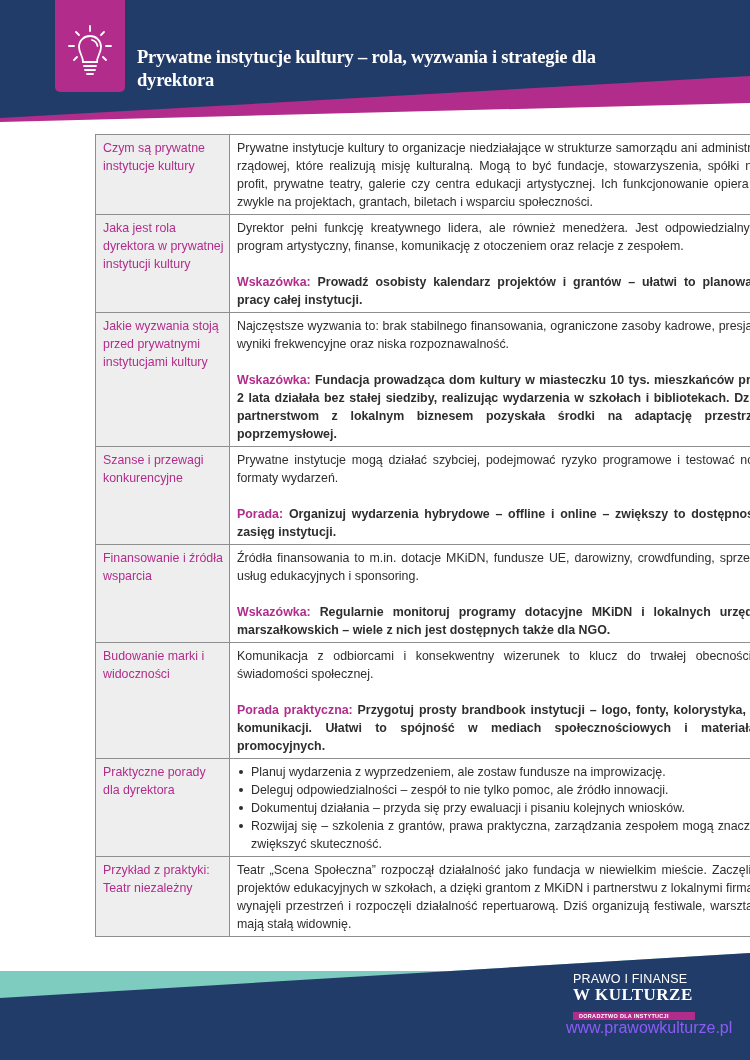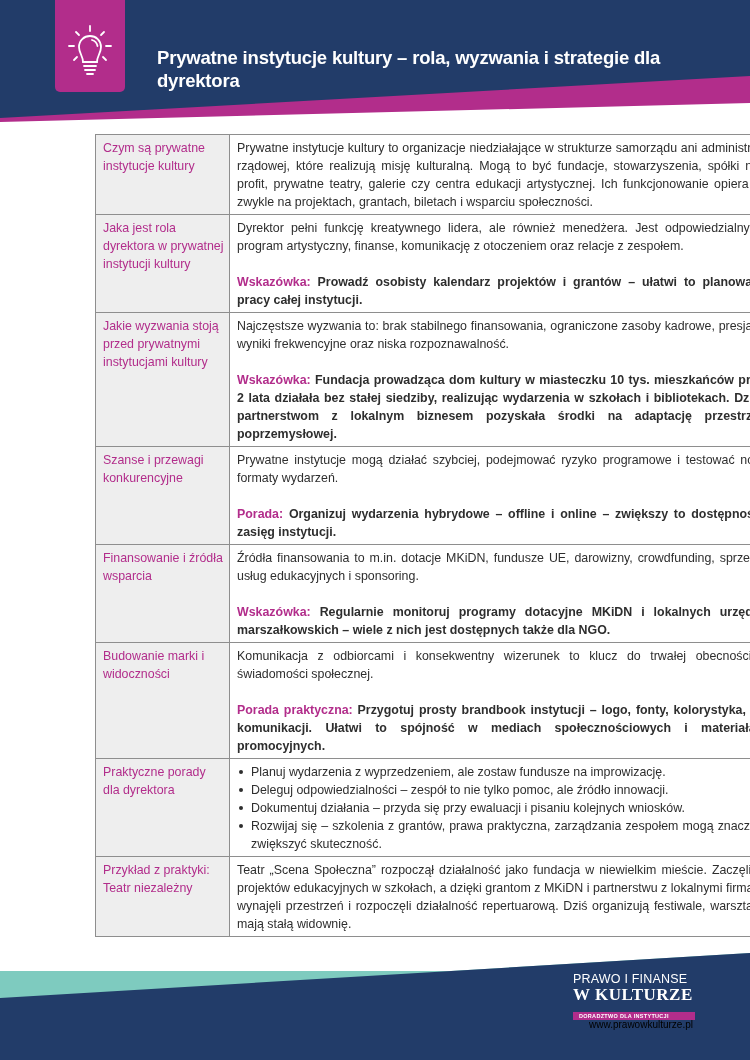--- a/index.html
+++ b/index.html
@@ -10,23 +10,24 @@
     color: #2b2b2b;
   }
   
   .hdr-svg { position: absolute; left: 0; top: 0; width: 750px; height: 130px; }
   .hdr-badge {
     position: absolute; left: 55px; top: 0; width: 70px; height: 92px;
     background: #b22d8b; border-radius: 0 0 5px 5px;
   }
   .hdr-badge svg { position: absolute; left: 11px; top: 24px; width: 48px; height: 56px; }
   .hdr-title {
-    position: absolute; left: 157px; top: 46px; width: 520px;
+    position: absolute; left: 137px; top: 46px; width: 520px;
     color: #ffffff; font-weight: bold; font-size: 18.5px; line-height: 23px;
     letter-spacing: -0.2px;
+    font-family: Liberation Serif, serif;
   }
   
   .tbl {
     position: absolute; left: 64px; top: 134px; width: 694px;
     border-collapse: collapse; table-layout: fixed;
     font-size: 12.4px; line-height: 18px; margin-left: 31px;
   }
   .tbl td { border: 1px solid #8e8e8e; vertical-align: top; }
   .tbl td.lab {
     width: 122px; background: #eeeeee; color: #b22d8b;
@@ -46,21 +47,21 @@
   }
   
   .ftr-svg { position: absolute; left: 0; top: 940px; width: 750px; height: 120px; }
   .logo { position: absolute; left: 573px; top: 973px; width: 140px; text-align: left; color: #fff; }
   .logo-l1 { font-size: 12.5px; line-height: 13px; letter-spacing: 0.2px; }
   .logo-l2 { font-size: 17px; line-height: 18px; font-weight: bold; letter-spacing: 0.5px; font-family: Liberation Serif, serif; }
   .logo-l3 {
     display: inline-block; background: #b22d8b; font-size: 5.5px; line-height: 8px;
     font-weight: bold; padding: 0 6px; letter-spacing: 0.3px; width: 110px;
   }
-  .url { position: absolute; left: 566px; top: 1019px; width: 150px; text-align: center; color: #000000; font-size: 10px; }
+  .url { position: absolute; left: 566px; top: 1019px; width: 150px; text-align: center; color: #8b5cf6; font-size: 16px; }
 </style>
 </head>
 <body>
 
 <svg class="hdr-svg" viewBox="0 0 750 130" preserveAspectRatio="none">
   <polygon points="0,0 750,0 750,103 0,122" fill="#b22d8b"></polygon>
   <polygon points="0,0 750,0 750,76 0,118" fill="#223c69"></polygon>
 </svg>
 <div class="hdr-badge">
   <svg viewBox="0 0 48 56" fill="none" stroke="#ffffff" stroke-width="1.8" stroke-linecap="round">

